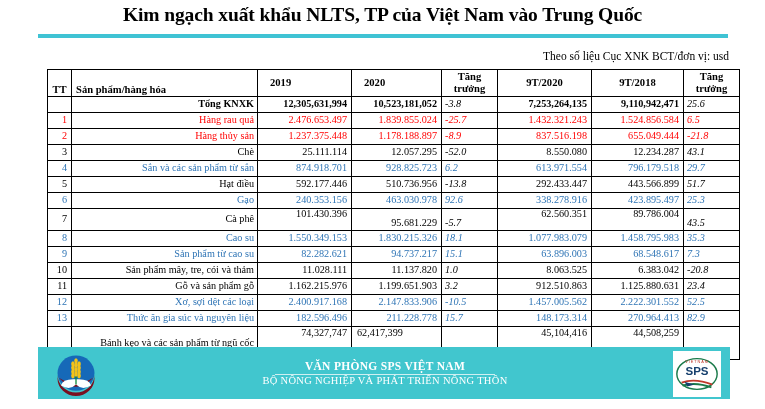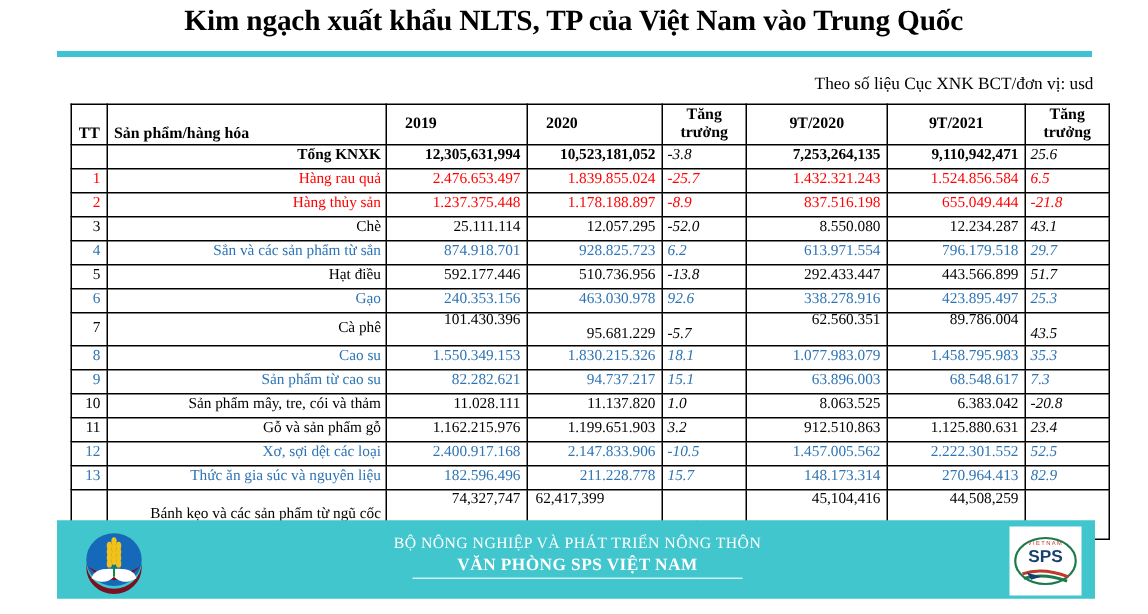--- a/index.html
+++ b/index.html
@@ -171,21 +171,21 @@
           <col class="c-g2">
       </colgroup>
       <thead>
         <tr>
           <th class="h-tt">TT</th>
           <th class="h-prod">Sản phẩm/hàng hóa</th>
           <th class="h-yr">2019</th>
           <th class="h-yr">2020</th>
           <th class="h-gr"><span>Tăng</span><br><span>trưởng</span></th>
           <th class="h-9t">9T/2020</th>
-          <th class="h-9t">9T/2021</th>
+          <th class="h-9t">9T/2018</th>
           <th class="h-gr"><span>Tăng</span><br><span>trưởng</span></th>
         </tr>
       </thead>
       <tbody id="table-body">
           <tr class="total">
             <td class="tt" style="color: rgb(0, 0, 0);"></td>
             <td class="prod" style="color: rgb(0, 0, 0);">Tổng KNXK</td>
             <td class="num" style="color: rgb(0, 0, 0);">12,305,631,994</td>
             <td class="num" style="color: rgb(0, 0, 0);">10,523,181,052</td>
             <td class="gr" style="color: rgb(0, 0, 0);">-3.8</td>
@@ -357,22 +357,22 @@
           <ellipse cx="43" cy="54" rx="4" ry="6"></ellipse>
             <ellipse cx="57" cy="54" rx="4" ry="6"></ellipse>
           <ellipse cx="50" cy="30" rx="4" ry="6"></ellipse>
           <ellipse cx="50" cy="40" rx="4" ry="6"></ellipse>
           <ellipse cx="50" cy="50" rx="4" ry="6"></ellipse>
         </g>
       </svg>
     </div>
 
     <div id="footer-text">
+      <div id="footer-line2">VĂN PHÒNG SPS VIỆT NAM</div>
       <div id="footer-line1">BỘ NÔNG NGHIỆP VÀ PHÁT TRIỂN NÔNG THÔN</div>
-      <div id="footer-line2">VĂN PHÒNG SPS VIỆT NAM</div>
     </div>
 
     <div id="logo-right">
       <svg viewBox="0 0 100 80" width="52" height="42" aria-hidden="true">
         <ellipse cx="50" cy="40" rx="42" ry="32" fill="none" stroke="#1A7A4A" stroke-width="3"></ellipse>
         <text x="50" y="42" text-anchor="middle" font-family="'Liberation Sans', sans-serif" font-size="24" font-weight="bold" fill="#17406E">SPS</text>
         <text x="50" y="18" text-anchor="middle" font-family="'Liberation Sans', sans-serif" font-size="8" fill="#C0392B" letter-spacing="2">VIETNAM</text>
         <path d="M18 58 Q45 48 82 62" stroke="#C0392B" stroke-width="4" fill="none"></path>
         <path d="M20 64 Q48 56 80 68" stroke="#1A7A4A" stroke-width="4" fill="none"></path>
         <path d="M24 56 L44 62 L30 66 Z" fill="#17406E"></path>

